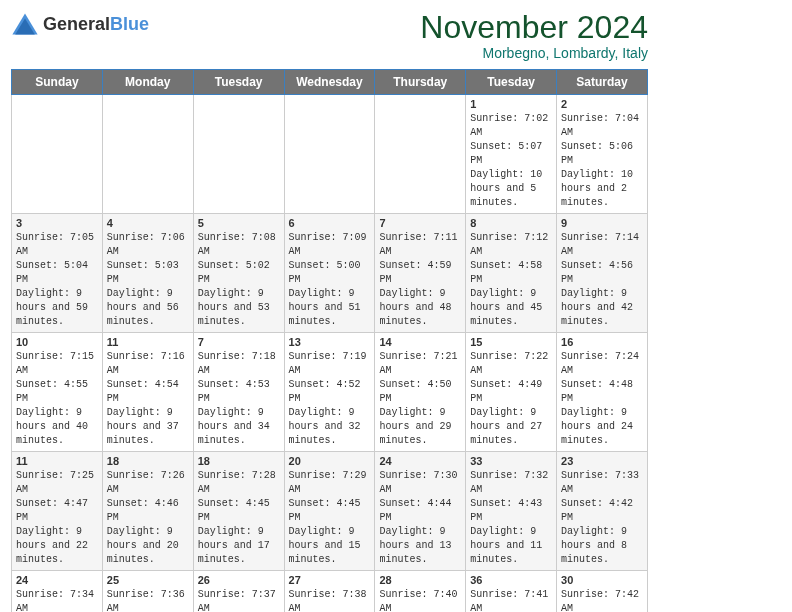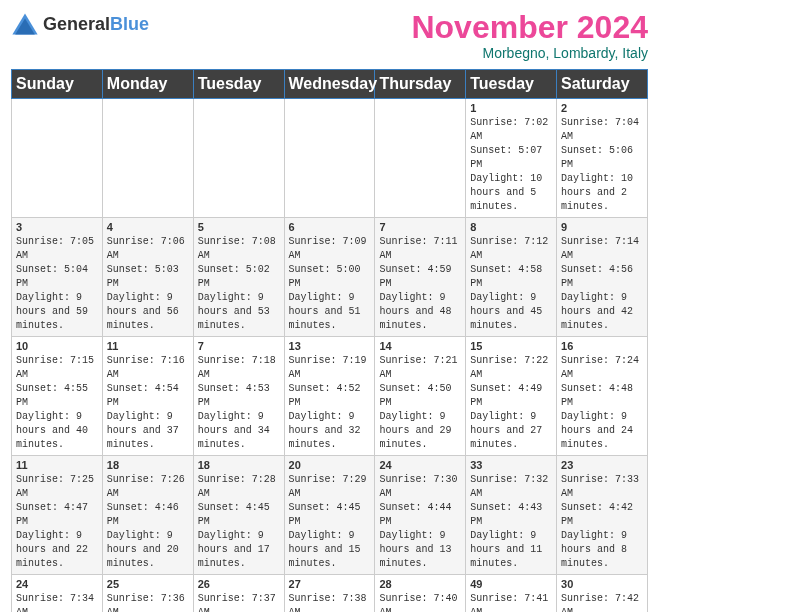--- a/index.html
+++ b/index.html
@@ -37,40 +37,40 @@
     }
     .logo-icon {
       width: 28px;
       height: 28px;
     }
     .title-block {
       text-align: right;
     }
     .month-title {
       font-size: 32px;
-      font-weight: bold;
-      color: #ec4899;
+      font-weight: normal;
+      color: #14532d;
       line-height: 1.1;
     }
     .subtitle {
       font-size: 14px;
       color: #0f766e;
     }
     table {
       width: 100%;
       border-collapse: collapse;
       table-layout: fixed;
     }
     thead th {
-      background: #404040;
+      background: #737373;
       color: #fff;
-      font-size: 16px;
+      font-size: 12px;
       font-weight: bold;
       padding: 5px 4px;
-      text-align: left;
+      text-align: center;
       border: 1px solid #3a7fc1;
     }
     tbody td {
       border: 1px solid #ccc;
       vertical-align: top;
       padding: 3px 4px;
       font-size: 9.5px;
       color: #333;
       height: 78px;
       background: #fff;
@@ -246,21 +246,21 @@
           </td>
           <td>
             <div class="day-num">27</div>
 <div class="cell-text">Sunrise: 7:38 AM<br>Sunset: 4:39 PM<br>Daylight: 9 hours and 1 minute.</div>
           </td>
           <td>
             <div class="day-num">28</div>
 <div class="cell-text">Sunrise: 7:40 AM<br>Sunset: 4:39 PM<br>Daylight: 8 hours and 59 minutes.</div>
           </td>
           <td>
-            <div class="day-num">49</div>
+            <div class="day-num">36</div>
 <div class="cell-text">Sunrise: 7:41 AM<br>Sunset: 4:38 PM<br>Daylight: 8 hours and 57 minutes.</div>
           </td>
           <td>
             <div class="day-num">30</div>
 <div class="cell-text">Sunrise: 7:42 AM<br>Sunset: 4:38 PM<br>Daylight: 8 hours and 55 minutes.</div>
           </td>
         </tr>
       </tbody>
   </table>
 </div>

